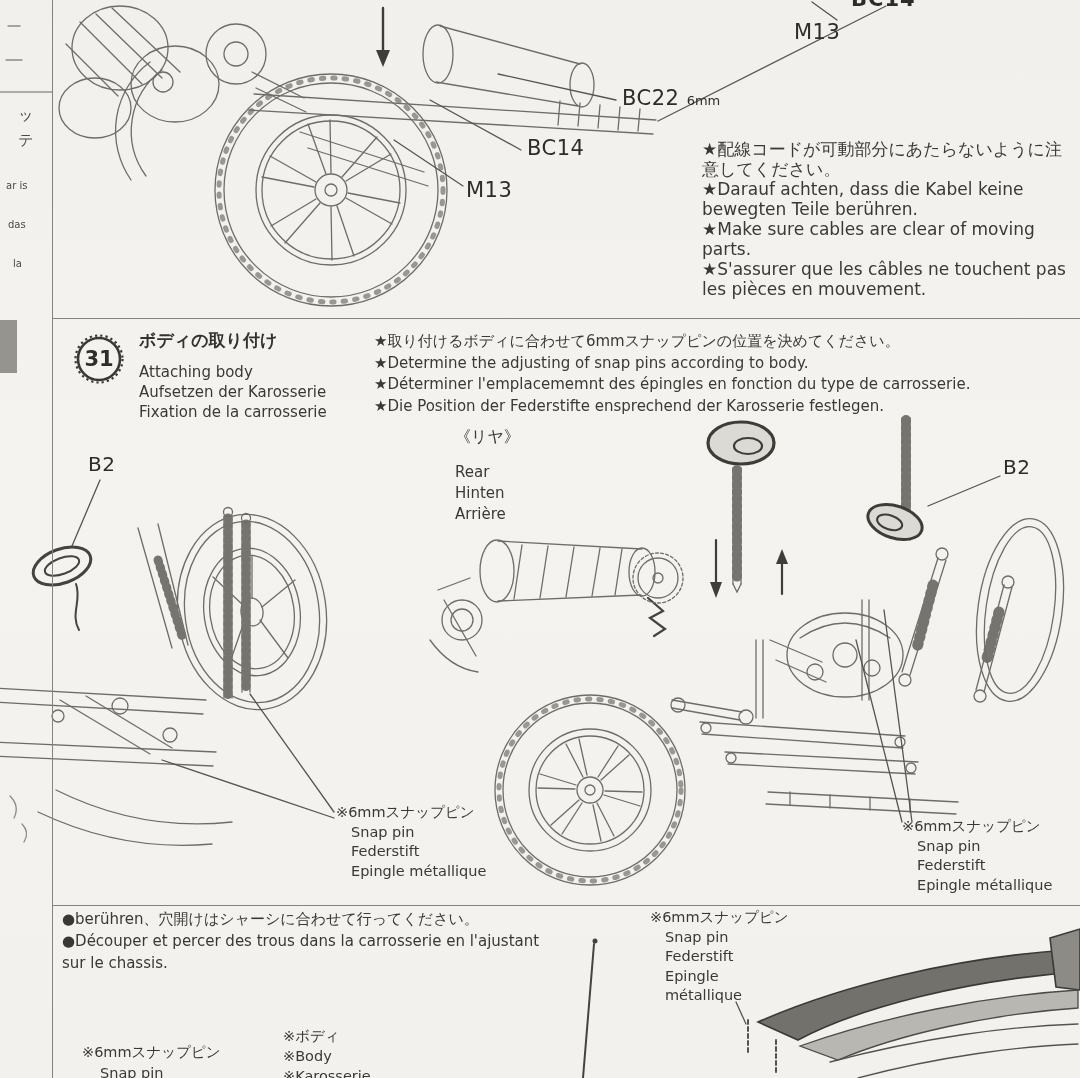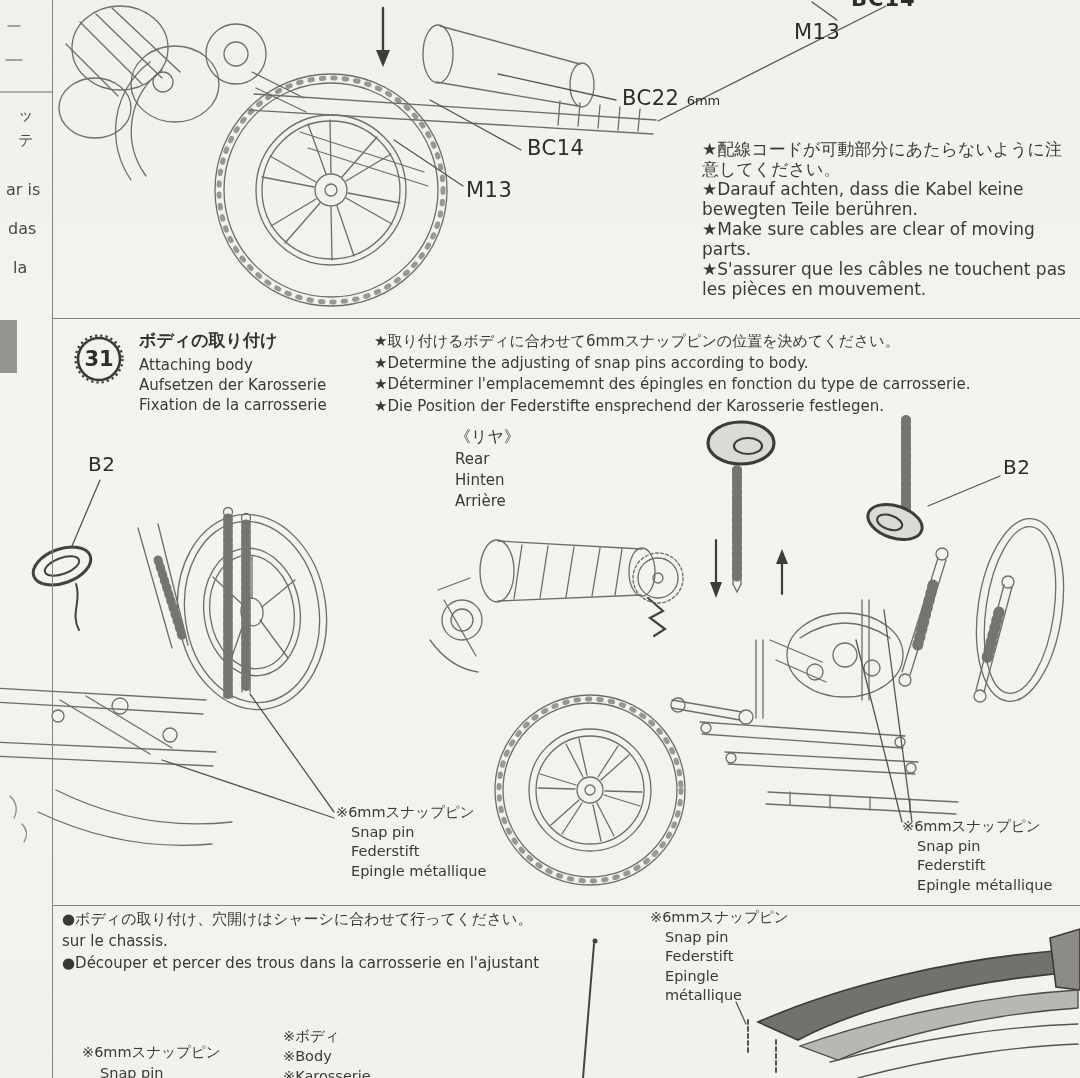--- a/index.html
+++ b/index.html
@@ -15,21 +15,21 @@
   .wrap{white-space:normal}
 
   
   .vrule{position:absolute;z-index:2;left:52px;top:0;width:1px;height:1078px;background:#85837e}
   .hrule{position:absolute;z-index:2;left:52px;right:0;height:1px;background:#85837e}
   .hrule-top{top:318px}
   .hrule-bottom{top:905px}
   .gray-block{position:absolute;z-index:2;left:0;top:320px;width:17px;height:53px;background:#96948e}
 
   
-  .frag{position:absolute;z-index:2;color:#4a4945;font-size:16px}
+  .frag{position:absolute;z-index:2;color:#4a4945;font-size:10px}
   .frag-v{left:16px;top:104px;writing-mode:vertical-rl;font-size:15px;letter-spacing:3px}
   .frag-1{left:6px;top:180px}
   .frag-2{left:8px;top:219px}
   .frag-3{left:13px;top:258px}
 
   
   .part-label{font-size:21px;color:#2d2c29;letter-spacing:.5px}
   .part-label .small{font-size:13px;letter-spacing:0}
   .lbl-clipped{left:851px;top:-13px;font-weight:bold;letter-spacing:1px}
   .lbl-m13-top{left:794px;top:20px}
@@ -38,26 +38,26 @@
   .lbl-m13{left:466px;top:178px}
 
   
   .cable-note{left:702px;top:139px;width:376px;font-size:17px;line-height:20px;color:#3a3936}
 
   
   .badge{left:74px;top:334px;width:50px;height:50px}
   .badge-num{position:absolute;inset:0;display:flex;align-items:center;justify-content:center;
     font-size:21px;font-weight:bold;color:#2e2d2a}
   .step-titles{left:139px;top:330px;font-size:15px;line-height:20px;color:#3a3936}
-  .step-title-ja{font-size:17px;font-weight:bold;margin-bottom:5px;color:#33322f}
+  .step-title-ja{font-size:17px;font-weight:bold;margin-bottom:12px;color:#33322f}
   .step-notes{left:374px;top:331px;font-size:15px;line-height:21.5px;color:#3a3936}
 
   
   .rear-label{left:455px;top:426px;font-size:15px;line-height:21px;color:#3a3936}
-  .rear-ja{font-size:16px;margin-bottom:2px}
+  .rear-ja{font-size:16px;margin-bottom:15px}
 
   .b2{font-size:20px;color:#2d2c29;letter-spacing:.5px}
   .b2-left{left:88px;top:452px}
   .b2-right{left:1003px;top:455px}
 
   
   .snap-label{font-size:14.5px;line-height:19.5px;color:#3a3936}
   .snap-label .sub{padding-left:15px}
   .snap-left{left:336px;top:803px}
   .snap-right{left:902px;top:817px}
@@ -368,23 +368,23 @@
   </div>
 
   <div class="abs snap-label snap-right">
     <div>※6mmスナップピン</div>
     <div class="sub">Snap pin</div>
     <div class="sub">Federstift</div>
     <div class="sub">Epingle métallique</div>
   </div>
 
   <div class="abs trim-block">
-    <div>●ボディの取り付け、穴開けはシャーシに合わせて行ってください。</div>
+    <div>●berühren、穴開けはシャーシに合わせて行ってください。</div>
+    <div>●Découper et percer des trous dans la carrosserie en l'ajustant</div>
     <div>sur le chassis.</div>
-    <div>●Découper et percer des trous dans la carrosserie en l'ajustant</div>
   </div>
 
   <div class="abs snap-label snap-br">
     <div>※6mmスナップピン</div>
     <div class="sub">Snap pin</div>
     <div class="sub">Federstift</div>
     <div class="sub fr">Epingle métallique</div>
   </div>
 
   <div class="abs body-label">

